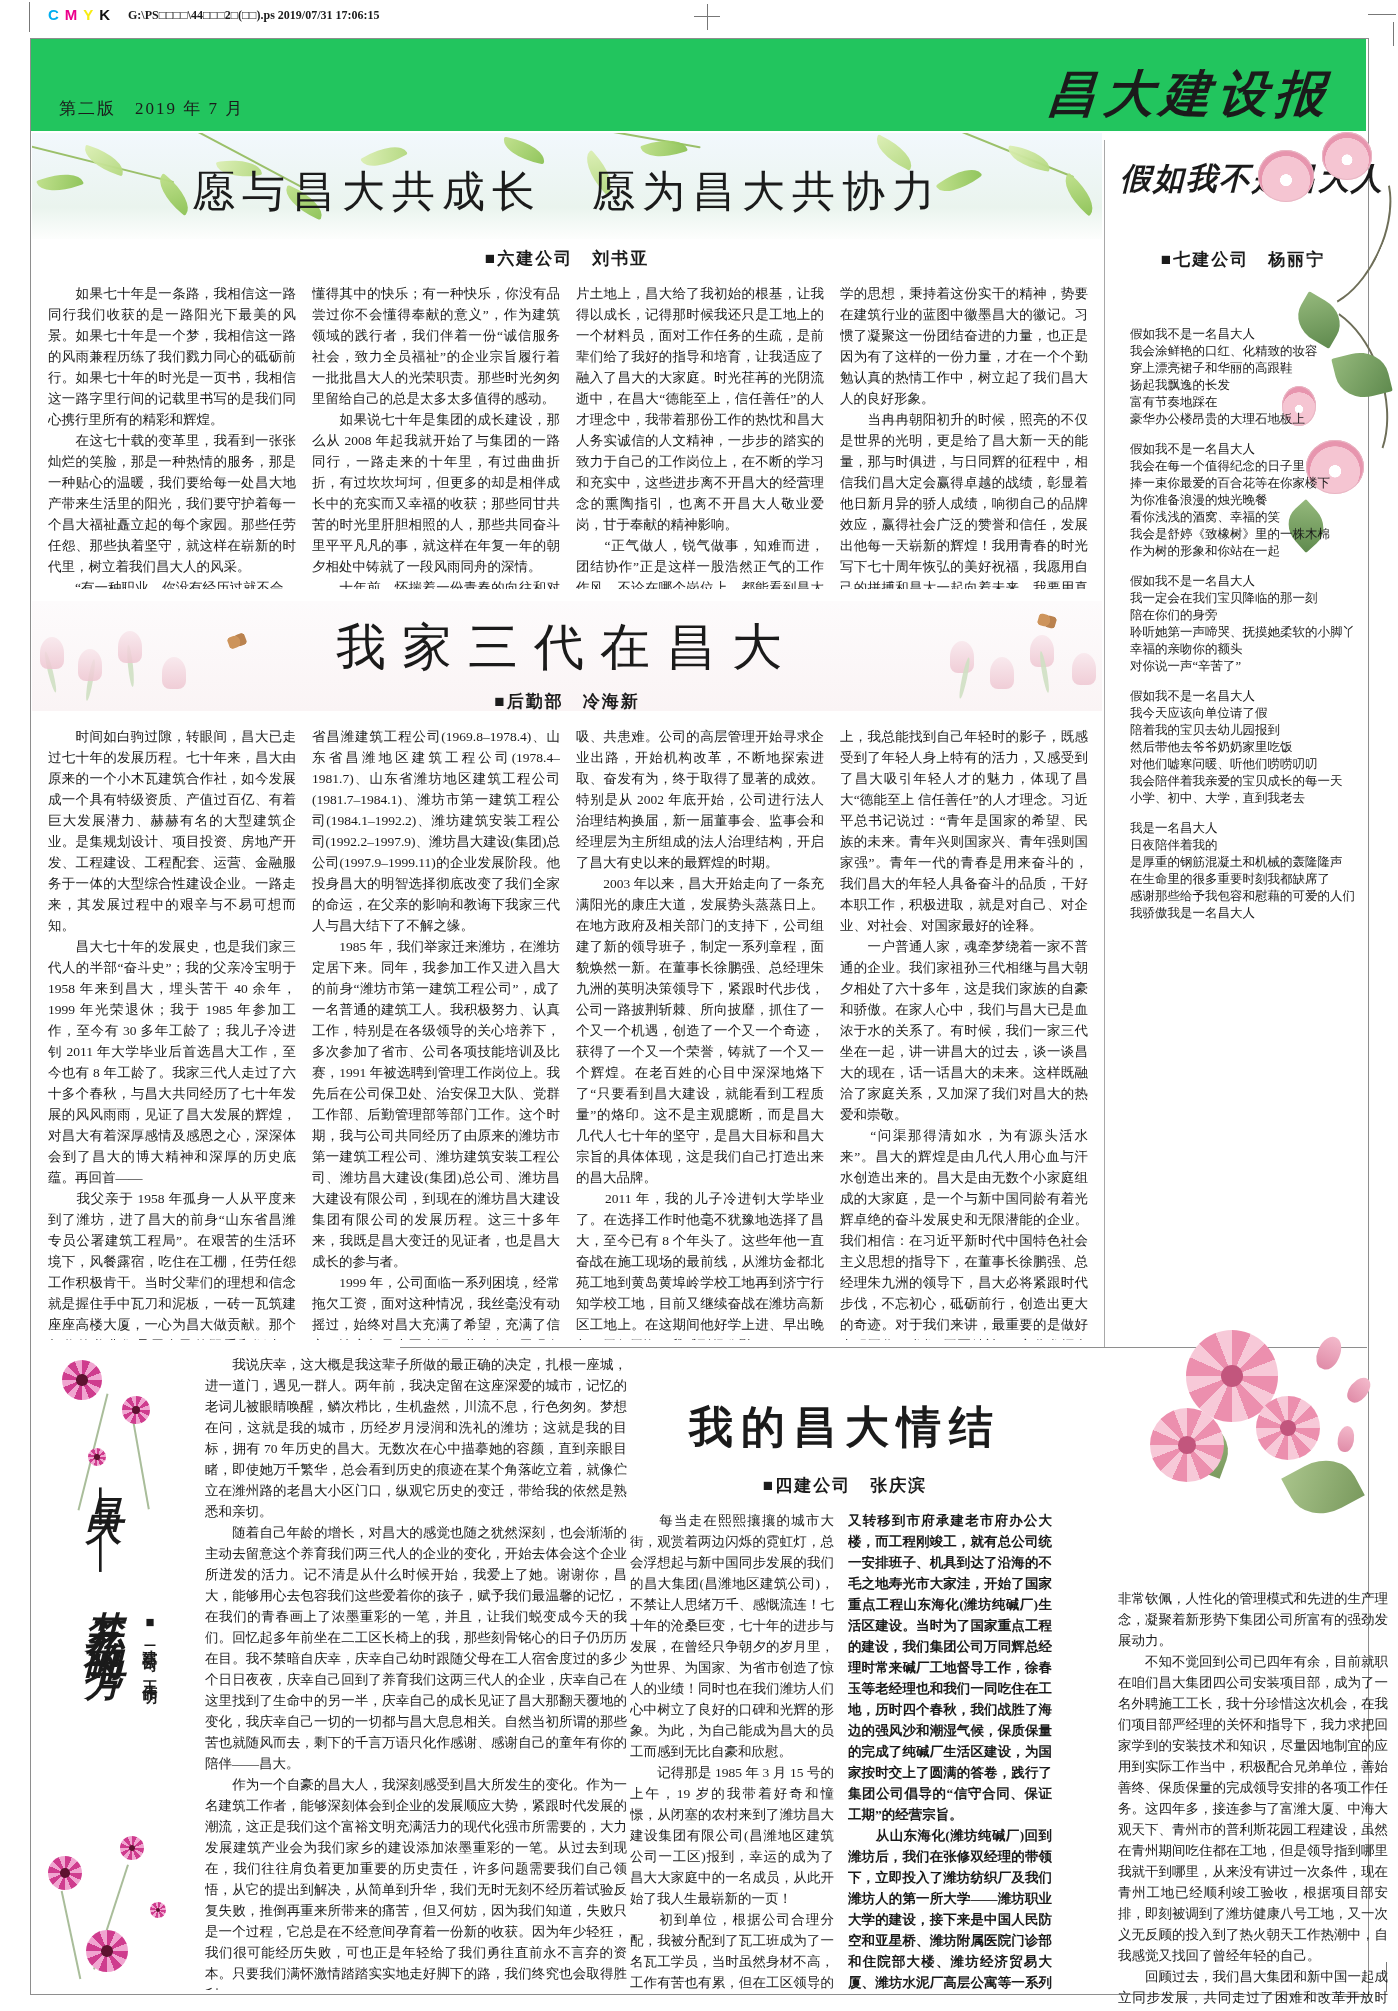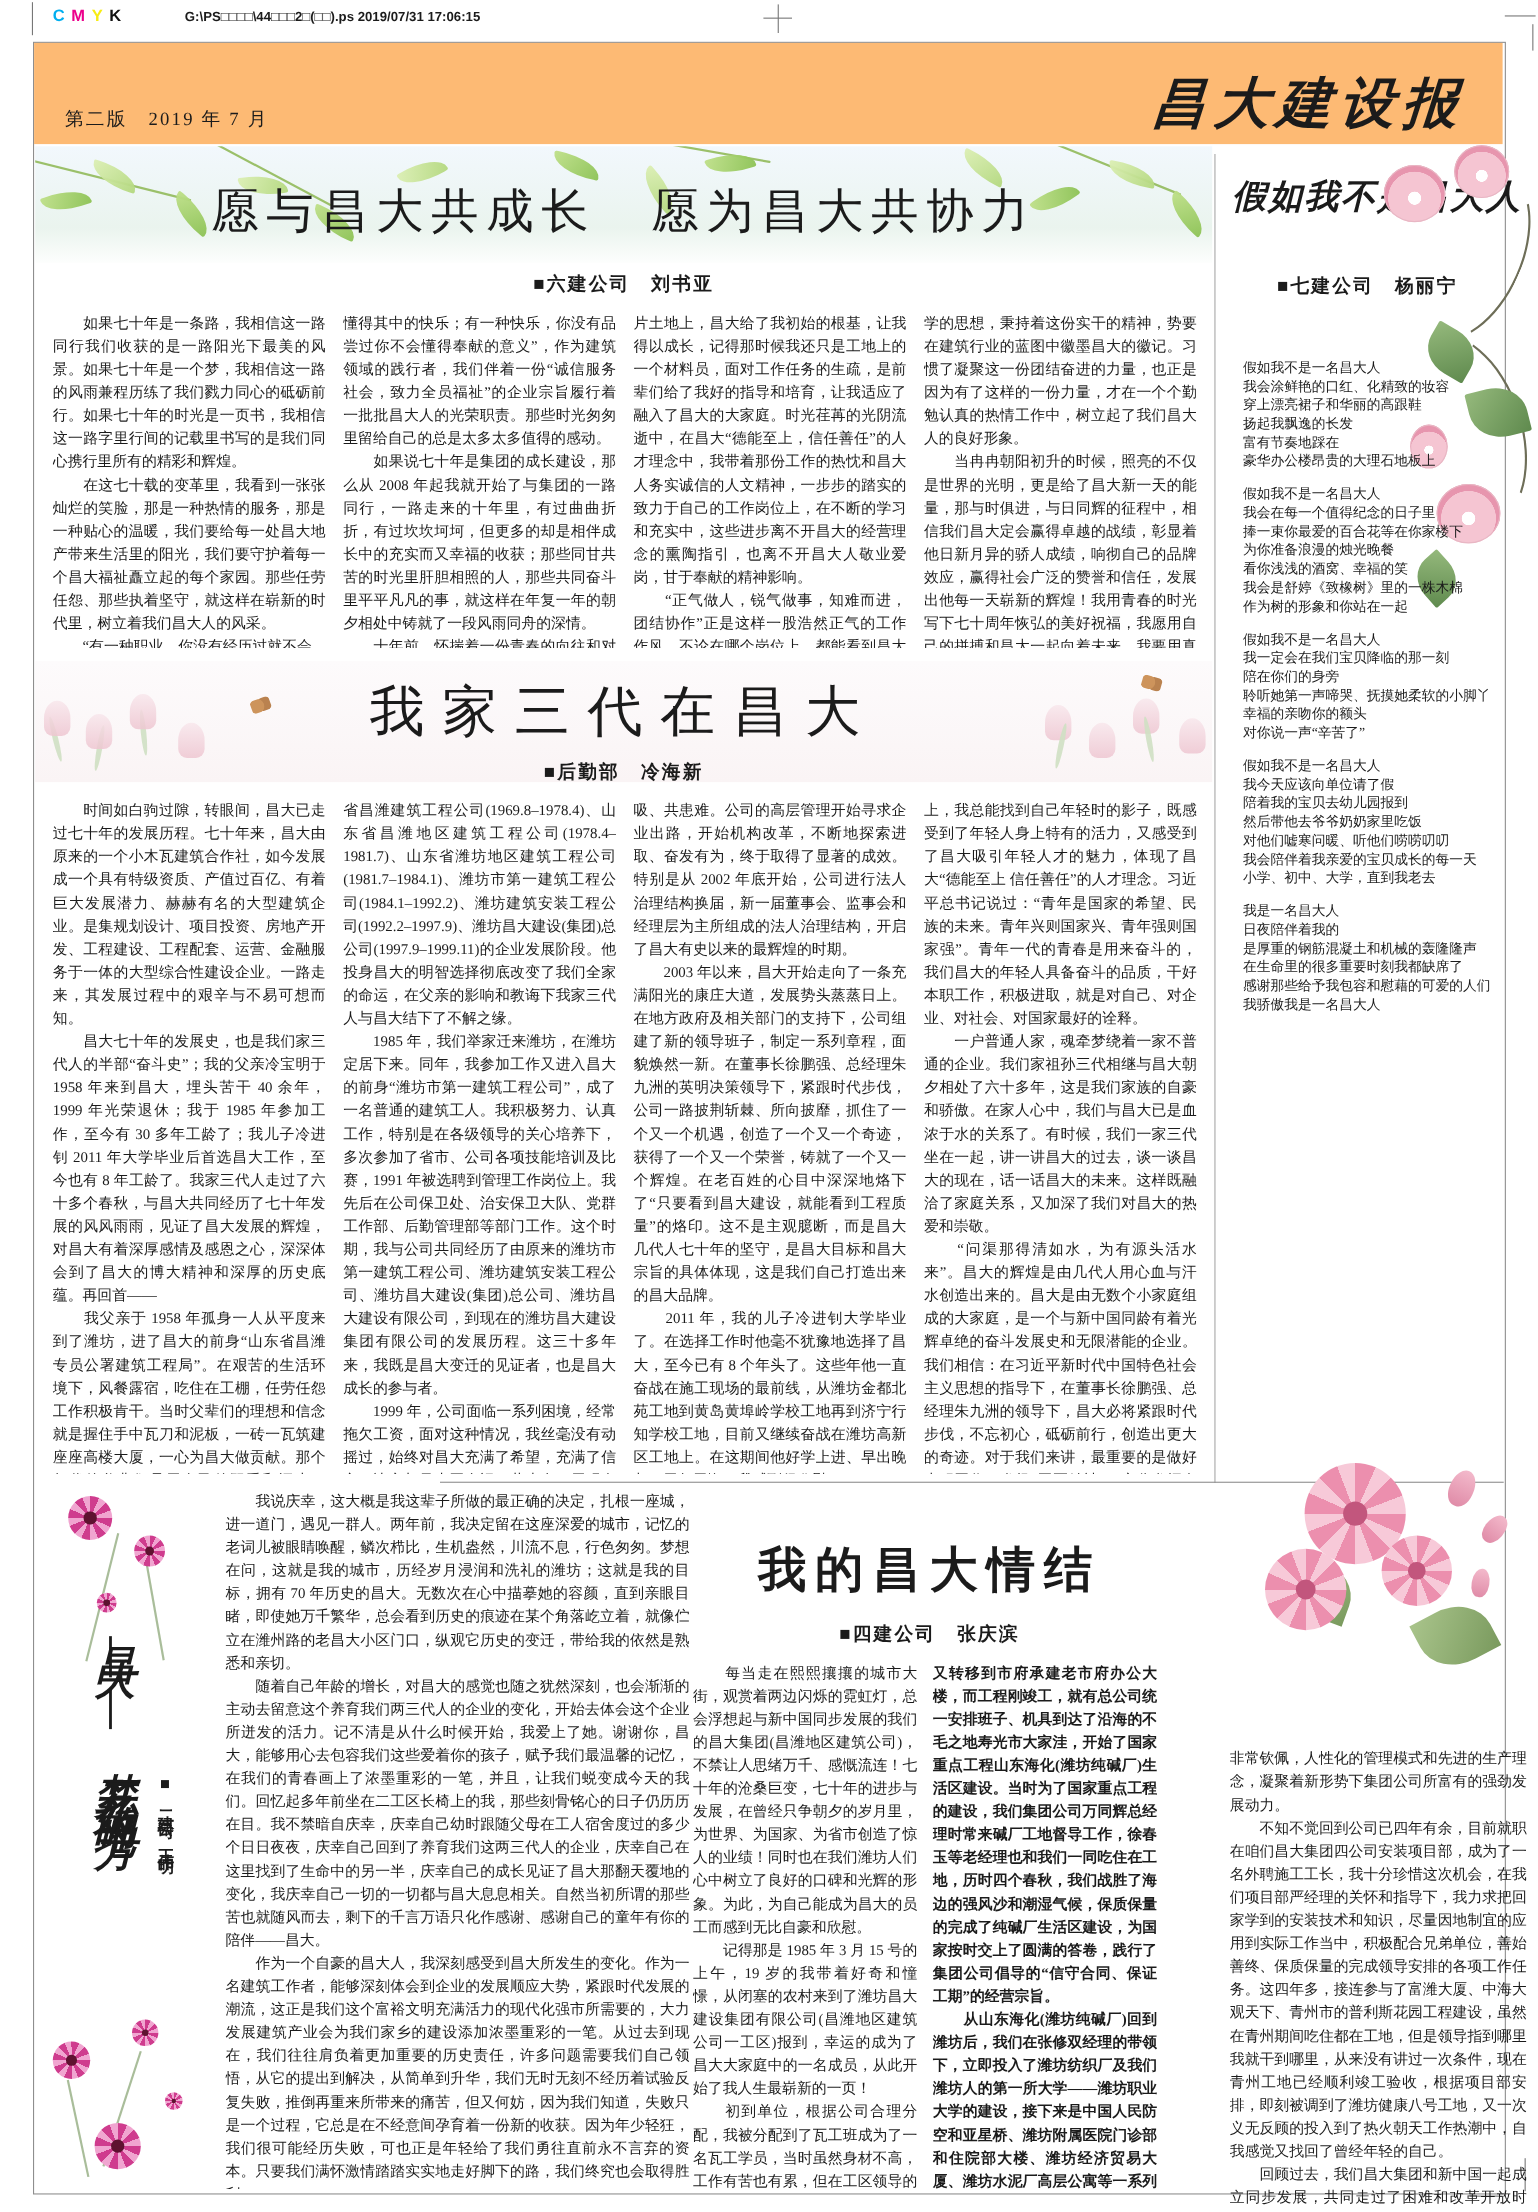--- a/index.html
+++ b/index.html
@@ -1,26 +1,26 @@
 <!DOCTYPE html>
 <html><head>
 <meta charset="utf-8">
 <style>
   html,body{margin:0;padding:0;background:#ffffff;}
   #page{position:relative;width:1398px;height:2011px;background:#fff;overflow:hidden;
         font-family:"Liberation Serif","DejaVu Serif",serif;color:#1b1b1b;}
   .abs{position:absolute;}
   
-  .slug{font-family:Liberation Sans, sans-serif;font-weight:bold;font-size:12px;letter-spacing:0;margin-left:40px;}
+  .slug{font-family:Liberation Serif, serif;font-weight:bold;font-size:12px;letter-spacing:0;}
   .cmyk span{font-size:15px;font-weight:900;margin-right:6px;font-family:"Liberation Sans",sans-serif;}
   .c-c{color:#00aeef}.c-m{color:#ec008c}.c-y{color:#f7ec13}.c-k{color:#111}
   .cropline{background:#777;}
   
   .frame{border:1px solid #8e8e8e;}
-  .band{background:#fdba74;}
+  .band{background:#22c55e;}
   .edition{font-size:17px;letter-spacing:2px;}
   .banner{font-family:"Liberation Sans","DejaVu Sans",sans-serif;font-weight:900;font-size:57px;letter-spacing:3px;text-align:center;}
   .masthead{font-style:italic;font-weight:900;font-size:50px;letter-spacing:7px;white-space:nowrap;
             font-family:"Liberation Serif",serif;transform:skewX(-4deg);}
   
   .h1{font-family:"Liberation Sans","DejaVu Sans",sans-serif;font-weight:500;font-size:43px;letter-spacing:7px;text-align:center;white-space:nowrap;}
   .h2{font-size:50px;letter-spacing:16px;font-weight:400;text-align:center;white-space:nowrap;}
   .h4{font-family:"Liberation Sans","DejaVu Sans",sans-serif;font-weight:600;font-size:44px;letter-spacing:8px;text-align:center;white-space:nowrap;}
   .hpoem{font-weight:900;font-size:31px;letter-spacing:2px;white-space:nowrap;font-style:italic;}
   .byline{font-size:17px;text-align:center;letter-spacing:2px;font-weight:bold;}

